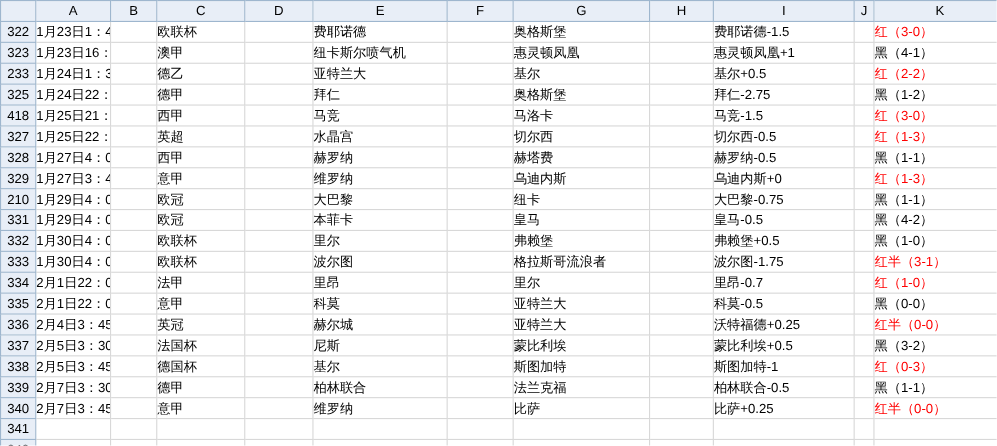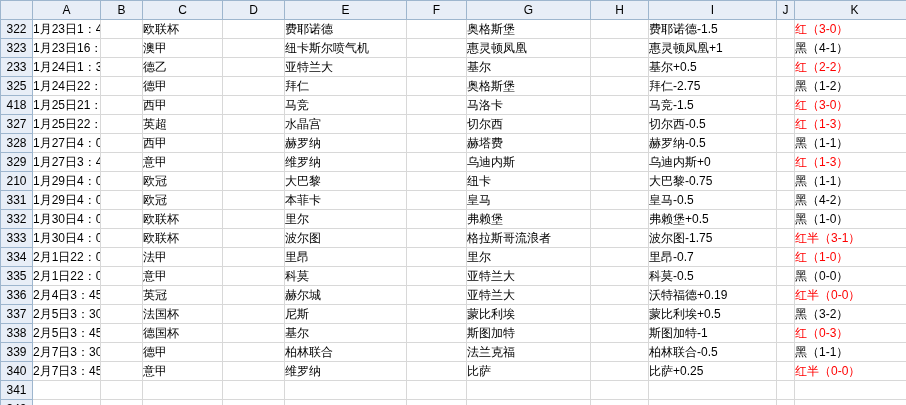--- a/index.html
+++ b/index.html
@@ -326,21 +326,21 @@
         <tr>
           <td class="rowhead">336</td>
           <td class="cell">2月4日3：45</td>
           <td class="cell empty"></td>
           <td class="cell">英冠</td>
           <td class="cell empty"></td>
           <td class="cell">赫尔城</td>
           <td class="cell empty"></td>
           <td class="cell">亚特兰大</td>
           <td class="cell empty"></td>
-          <td class="cell">沃特福德+0.19</td>
+          <td class="cell">沃特福德+0.25</td>
           <td class="cell empty"></td>
           <td class="cell red">红半（0-0）</td>
         </tr>
         <tr>
           <td class="rowhead">337</td>
           <td class="cell">2月5日3：30</td>
           <td class="cell empty"></td>
           <td class="cell">法国杯</td>
           <td class="cell empty"></td>
           <td class="cell">尼斯</td>

